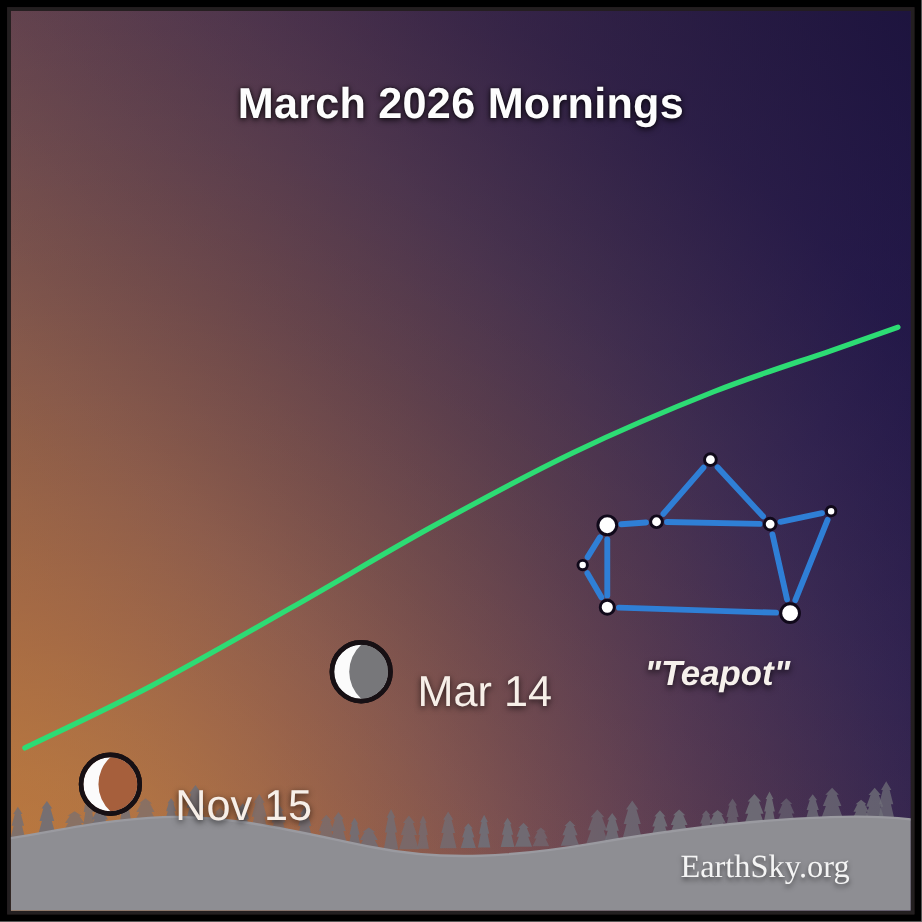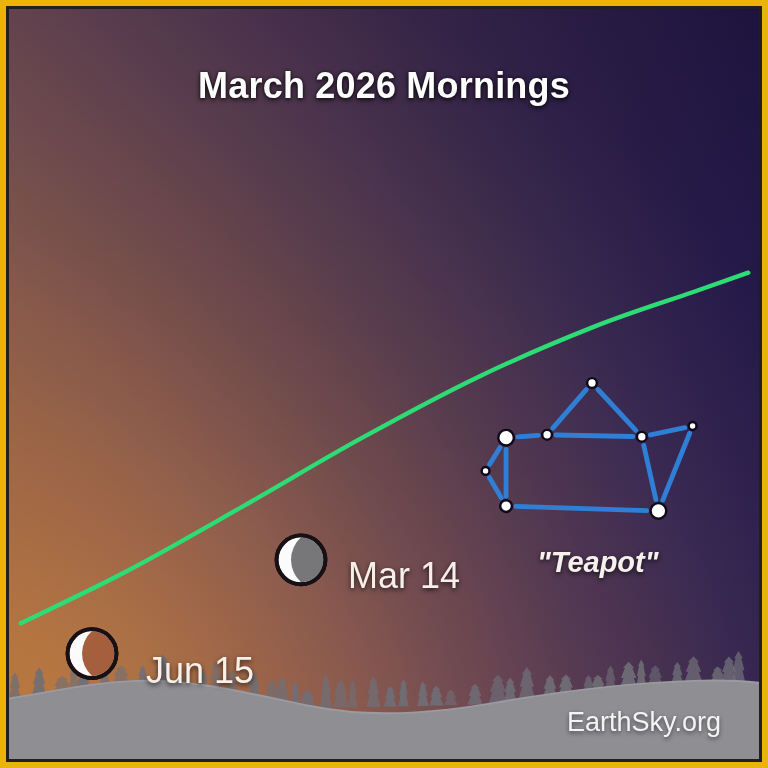--- a/index.html
+++ b/index.html
@@ -1,20 +1,20 @@
 <!DOCTYPE html>
 <html><head>
 <meta charset="utf-8">
 <style>
   html,body{margin:0;padding:0;background:#ffffff;}
   body{width:768px;height:768px;overflow:hidden;
        font-family:"Liberation Sans",sans-serif;}
 
   #scene{position:relative;width:768px;height:768px;box-sizing:border-box;
-         padding:6px;background:#eab308;}
+         padding:6px;background:#000000;}
 
   #frame{position:relative;width:100%;height:100%;box-sizing:border-box;
          border:3px solid #231f20;overflow:hidden;background:#2a1e22;}
 
   
   #sky{position:absolute;inset:0;
        background:
          radial-gradient(120% 110% at 2% 100%, #a86c31 0%, #9a6230 14%, #7d4c2e 30%, #5d3a2c 48%, #432c2e 64%, #2e2133 80%, #1a1234 100%),
          linear-gradient(115deg,#5c3b2c 0%,#4a2f2d 26%,#332331 52%,#201739 76%,#120d30 100%);
        background-blend-mode:screen,normal;}
@@ -38,21 +38,21 @@
 
   #teapotLabel{position:absolute;left:528px;top:537px;color:#f6f1ec;
        font-size:29px;font-weight:bold;font-style:italic;
        text-shadow:0 2px 5px rgba(0,0,0,.7);white-space:nowrap;}
 
   #seLabel{position:absolute;left:245px;top:714px;color:#8ff0f4;
        font-size:33px;font-weight:bold;font-style:italic;
        text-shadow:0 2px 4px rgba(0,0,0,.45);margin-top:32px;}
 
   #brand{position:absolute;left:558px;top:698px;color:#f4f4f4;
-       font-size:27px;text-shadow:0 2px 4px rgba(0,0,0,.5);}
+       font-size:27px;text-shadow:0 2px 4px rgba(0,0,0,.5);font-family:Liberation Serif, serif;}
 </style>
 </head>
 <body>
 
 <div id="scene">
   <div id="frame">
 
     <div id="sky"></div>
     <div id="skyTint"></div>
 
@@ -372,20 +372,20 @@
         <circle cx="85" cy="660" r="25" fill="#ffffff" stroke="#171014" stroke-width="4"></circle>
         <circle cx="85" cy="660" r="23" fill="#a65f3c"></circle>
         <path d="M85,637 A23,23 0 1,0 85,683 A31,31 0 0,1 85,637 Z" fill="#fbfbfb"></path>
         <circle cx="85" cy="660" r="25" fill="none" stroke="#171014" stroke-width="4"></circle>
       </g>
     </svg>
 
     <div class="ttl" id="t1">March 2026 Mornings</div>
 
     <div class="datelabel" id="lbl14">Mar 14</div>
-    <div class="datelabel" id="lbl15">Jun 15</div>
+    <div class="datelabel" id="lbl15">Nov 15</div>
 
     <div id="teapotLabel">"Teapot"</div>
     <div id="seLabel">SE</div>
     <div id="brand">EarthSky.org</div>
 
   </div>
 </div>
 
 </body></html>

